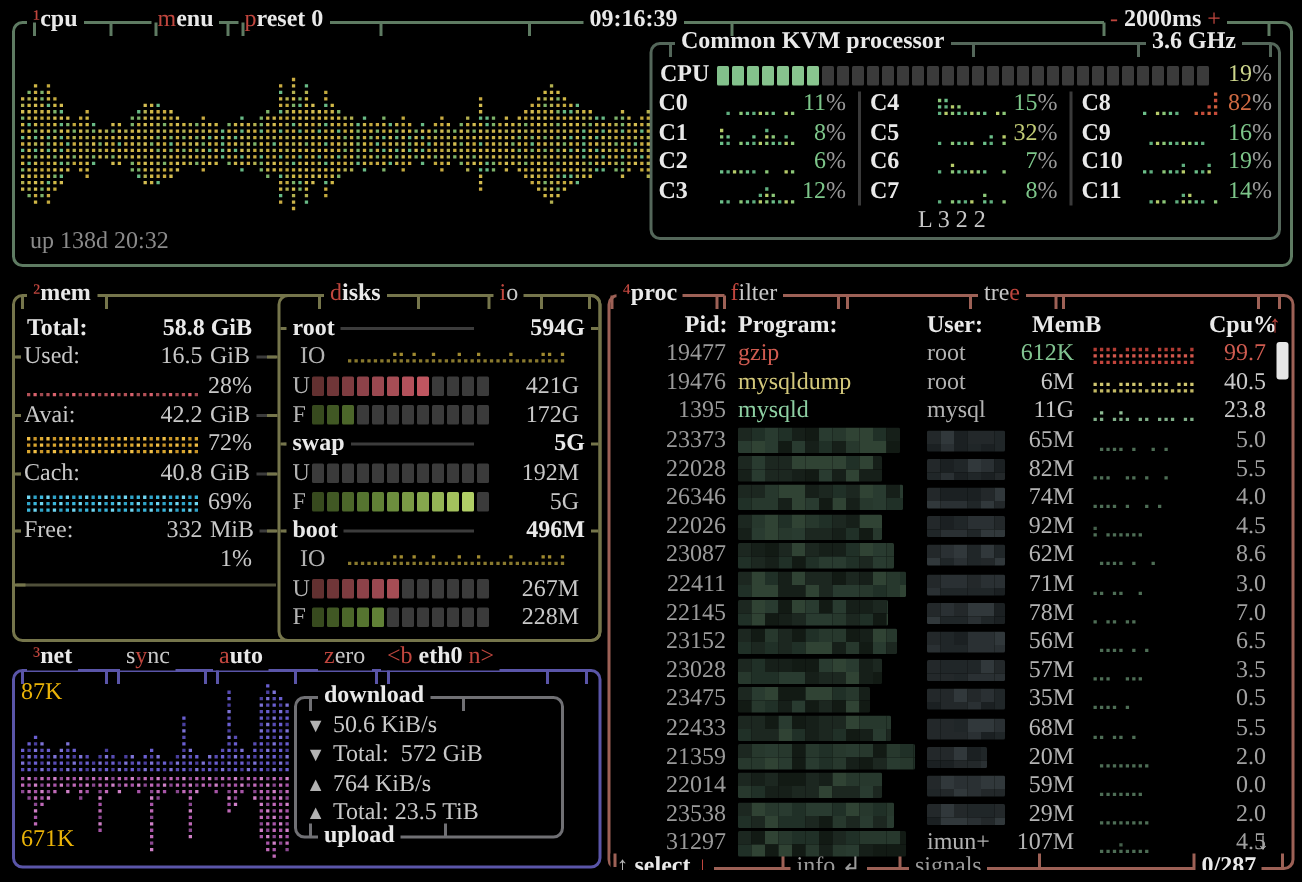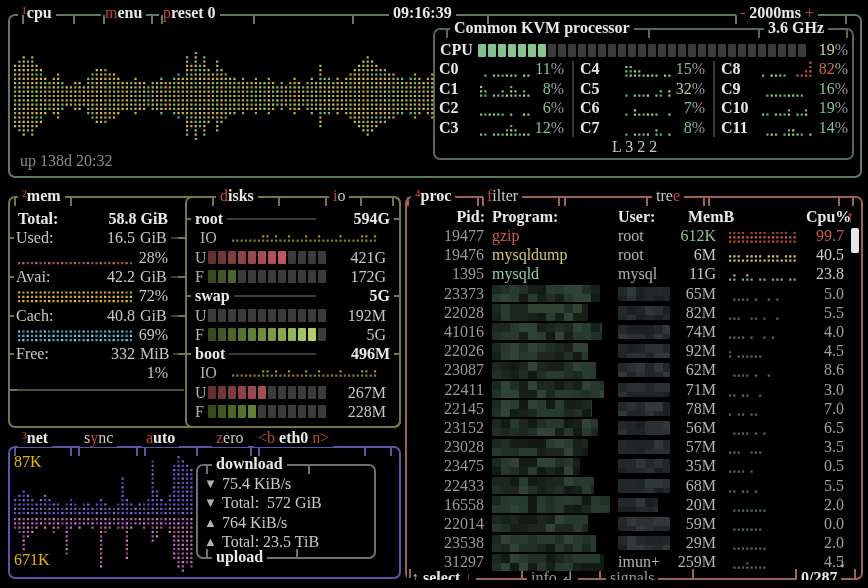--- a/index.html
+++ b/index.html
@@ -493,21 +493,21 @@
       <i style="width: 8px; background: rgb(59, 59, 59);"></i>
       <i style="width: 8px; background: rgb(59, 59, 59);"></i>
       <i style="width: 8px; background: rgb(59, 59, 59);"></i>
       <i style="width: 8px; background: rgb(59, 59, 59);"></i>
       <i style="width: 8px; background: rgb(59, 59, 59);"></i>
     </div>
     <div class="t ra fg" style="left: 326px; top: 403px; width: 60px;">228M</div>
     <div class="hline" style="left: 11px; top: 389px; width: 173px; background: rgb(80, 80, 58);"></div>
     <div class="hline" style="left: 10px; top: 389px; width: 7px; background: rgb(117, 117, 75);"></div>
     <div class="t dim2" style="left: 204px; top: 475px; font-size: 13px;">▼</div>
-    <div class="t fg" style="left: 222px; top: 475px;">75.4 KiB/s</div>
+    <div class="t fg" style="left: 222px; top: 475px;">50.6 KiB/s</div>
     <div class="t dim2" style="left: 204px; top: 494.3px; font-size: 13px;">▼</div>
     <div class="t fg" style="left: 222px; top: 494.3px;">Total:  572 GiB</div>
     <div class="t dim2" style="left: 204px; top: 513.6px; font-size: 13px;">▲</div>
     <div class="t fg" style="left: 222px; top: 513.6px;">764 KiB/s</div>
     <div class="t dim2" style="left: 204px; top: 532.9px; font-size: 13px;">▲</div>
     <div class="t fg" style="left: 222px; top: 532.9px;">Total: 23.5 TiB</div>
     <div class="t ra dim" style="left: 424px; top: 227px; width: 60px;">19477</div>
     <div class="t " style="left: 492px; top: 227px; color: rgb(207, 91, 80);">gzip</div>
     <div class="t dim2" style="left: 618px; top: 227px;">root</div>
     <div class="t ra " style="left: 646px; top: 227px; width: 70px; color: rgb(130, 196, 145);">612K</div>
@@ -618,21 +618,21 @@
       <i style="left: 18px; top: 9px; width: 9px; height: 9px; background: rgb(27, 32, 34);"></i>
       <i style="left: 27px; top: 9px; width: 9px; height: 9px; background: rgb(32, 38, 40);"></i>
       <i style="left: 36px; top: 9px; width: 9px; height: 9px; background: rgb(27, 32, 34);"></i>
       <i style="left: 45px; top: 9px; width: 9px; height: 9px; background: rgb(35, 40, 42);"></i>
     </div>
     <div class="t ra " style="left: 646px; top: 303.8px; width: 70px; color: rgb(180, 180, 180);">82M</div>
     <svg width="72" height="18" style="left: 727px; top: 303.8px;">
       <path fill="#4e6e56" d="M2.0 13.5h2.2v2.2h-2.2zM6.3 13.5h2.2v2.2h-2.2zM10.6 13.5h2.2v2.2h-2.2zM23.5 13.5h2.2v2.2h-2.2zM27.8 13.5h2.2v2.2h-2.2zM36.4 13.5h2.2v2.2h-2.2zM49.3 13.5h2.2v2.2h-2.2z"></path>
     </svg>
     <div class="t ra " style="left: 788px; top: 303.8px; width: 56px; color: rgb(160, 160, 160);">5.5</div>
-    <div class="t ra dim" style="left: 424px; top: 323px; width: 60px;">41016</div>
+    <div class="t ra dim" style="left: 424px; top: 323px; width: 60px;">26346</div>
     <div class="mosaic" style="left: 492px; top: 323.4px; width: 110px; height: 17px;">
       <i style="left: 0px; top: 0px; width: 9px; height: 9px; background: rgb(28, 39, 32);"></i>
       <i style="left: 9px; top: 0px; width: 9px; height: 9px; background: rgb(28, 39, 32);"></i>
       <i style="left: 18px; top: 0px; width: 9px; height: 9px; background: rgb(39, 56, 45);"></i>
       <i style="left: 27px; top: 0px; width: 9px; height: 9px; background: rgb(48, 67, 52);"></i>
       <i style="left: 36px; top: 0px; width: 9px; height: 9px; background: rgb(48, 67, 52);"></i>
       <i style="left: 45px; top: 0px; width: 9px; height: 9px; background: rgb(22, 31, 25);"></i>
       <i style="left: 54px; top: 0px; width: 9px; height: 9px; background: rgb(28, 39, 32);"></i>
       <i style="left: 63px; top: 0px; width: 9px; height: 9px; background: rgb(32, 48, 39);"></i>
       <i style="left: 72px; top: 0px; width: 9px; height: 9px; background: rgb(28, 39, 32);"></i>
@@ -1029,21 +1029,21 @@
       <i style="left: 18px; top: 9px; width: 9px; height: 9px; background: rgb(35, 40, 42);"></i>
       <i style="left: 27px; top: 9px; width: 9px; height: 9px; background: rgb(42, 48, 51);"></i>
       <i style="left: 36px; top: 9px; width: 9px; height: 9px; background: rgb(27, 32, 34);"></i>
       <i style="left: 45px; top: 9px; width: 9px; height: 9px; background: rgb(32, 38, 40);"></i>
     </div>
     <div class="t ra " style="left: 646px; top: 476.6px; width: 70px; color: rgb(180, 180, 180);">68M</div>
     <svg width="72" height="18" style="left: 727px; top: 476.6px;">
       <path fill="#4e6e56" d="M2.0 13.5h2.2v2.2h-2.2zM6.3 13.5h2.2v2.2h-2.2zM14.9 13.5h2.2v2.2h-2.2zM19.2 13.5h2.2v2.2h-2.2zM27.8 13.5h2.2v2.2h-2.2z"></path>
     </svg>
     <div class="t ra " style="left: 788px; top: 476.6px; width: 56px; color: rgb(160, 160, 160);">5.5</div>
-    <div class="t ra dim" style="left: 424px; top: 495.8px; width: 60px;">16558</div>
+    <div class="t ra dim" style="left: 424px; top: 495.8px; width: 60px;">21359</div>
     <div class="mosaic" style="left: 492px; top: 496.2px; width: 118px; height: 17px;">
       <i style="left: 0px; top: 0px; width: 9px; height: 9px; background: rgb(28, 39, 32);"></i>
       <i style="left: 9px; top: 0px; width: 9px; height: 9px; background: rgb(39, 56, 45);"></i>
       <i style="left: 18px; top: 0px; width: 9px; height: 9px; background: rgb(41, 59, 48);"></i>
       <i style="left: 27px; top: 0px; width: 9px; height: 9px; background: rgb(39, 56, 45);"></i>
       <i style="left: 36px; top: 0px; width: 9px; height: 9px; background: rgb(18, 26, 20);"></i>
       <i style="left: 45px; top: 0px; width: 9px; height: 9px; background: rgb(39, 56, 45);"></i>
       <i style="left: 54px; top: 0px; width: 9px; height: 9px; background: rgb(32, 48, 39);"></i>
       <i style="left: 63px; top: 0px; width: 9px; height: 9px; background: rgb(39, 56, 45);"></i>
       <i style="left: 72px; top: 0px; width: 9px; height: 9px; background: rgb(41, 59, 48);"></i>
@@ -1197,19 +1197,19 @@
       <i style="left: 45px; top: 9px; width: 9px; height: 9px; background: rgb(39, 56, 45);"></i>
       <i style="left: 54px; top: 9px; width: 9px; height: 9px; background: rgb(22, 31, 25);"></i>
       <i style="left: 63px; top: 9px; width: 9px; height: 9px; background: rgb(39, 56, 45);"></i>
       <i style="left: 72px; top: 9px; width: 9px; height: 9px; background: rgb(41, 59, 48);"></i>
       <i style="left: 81px; top: 9px; width: 9px; height: 9px; background: rgb(22, 31, 25);"></i>
       <i style="left: 90px; top: 9px; width: 9px; height: 9px; background: rgb(18, 26, 20);"></i>
       <i style="left: 99px; top: 9px; width: 9px; height: 9px; background: rgb(18, 26, 20);"></i>
       <i style="left: 108px; top: 9px; width: 9px; height: 9px; background: rgb(18, 26, 20);"></i>
     </div>
     <div class="t dim2" style="left: 618px; top: 553.4px;">imun+</div>
-    <div class="t ra " style="left: 646px; top: 553.4px; width: 70px; color: rgb(180, 180, 180);">259M</div>
+    <div class="t ra " style="left: 646px; top: 553.4px; width: 70px; color: rgb(180, 180, 180);">107M</div>
     <svg width="72" height="18" style="left: 727px; top: 553.4px;">
       <path fill="#4e6e56" d="M6.3 13.5h2.2v2.2h-2.2zM10.6 13.5h2.2v2.2h-2.2zM14.9 13.5h2.2v2.2h-2.2zM19.2 13.5h2.2v2.2h-2.2zM23.5 13.5h2.2v2.2h-2.2zM27.8 13.5h2.2v2.2h-2.2zM32.1 13.5h2.2v2.2h-2.2zM36.4 13.5h2.2v2.2h-2.2z"></path>
       <path fill="#45604b" d="M19.2 9.2h2.2v2.2h-2.2z"></path>
     </svg>
     <div class="t ra " style="left: 788px; top: 553.4px; width: 56px; color: rgb(160, 160, 160);">4.5</div>
   </div>
 
 </body></html>

